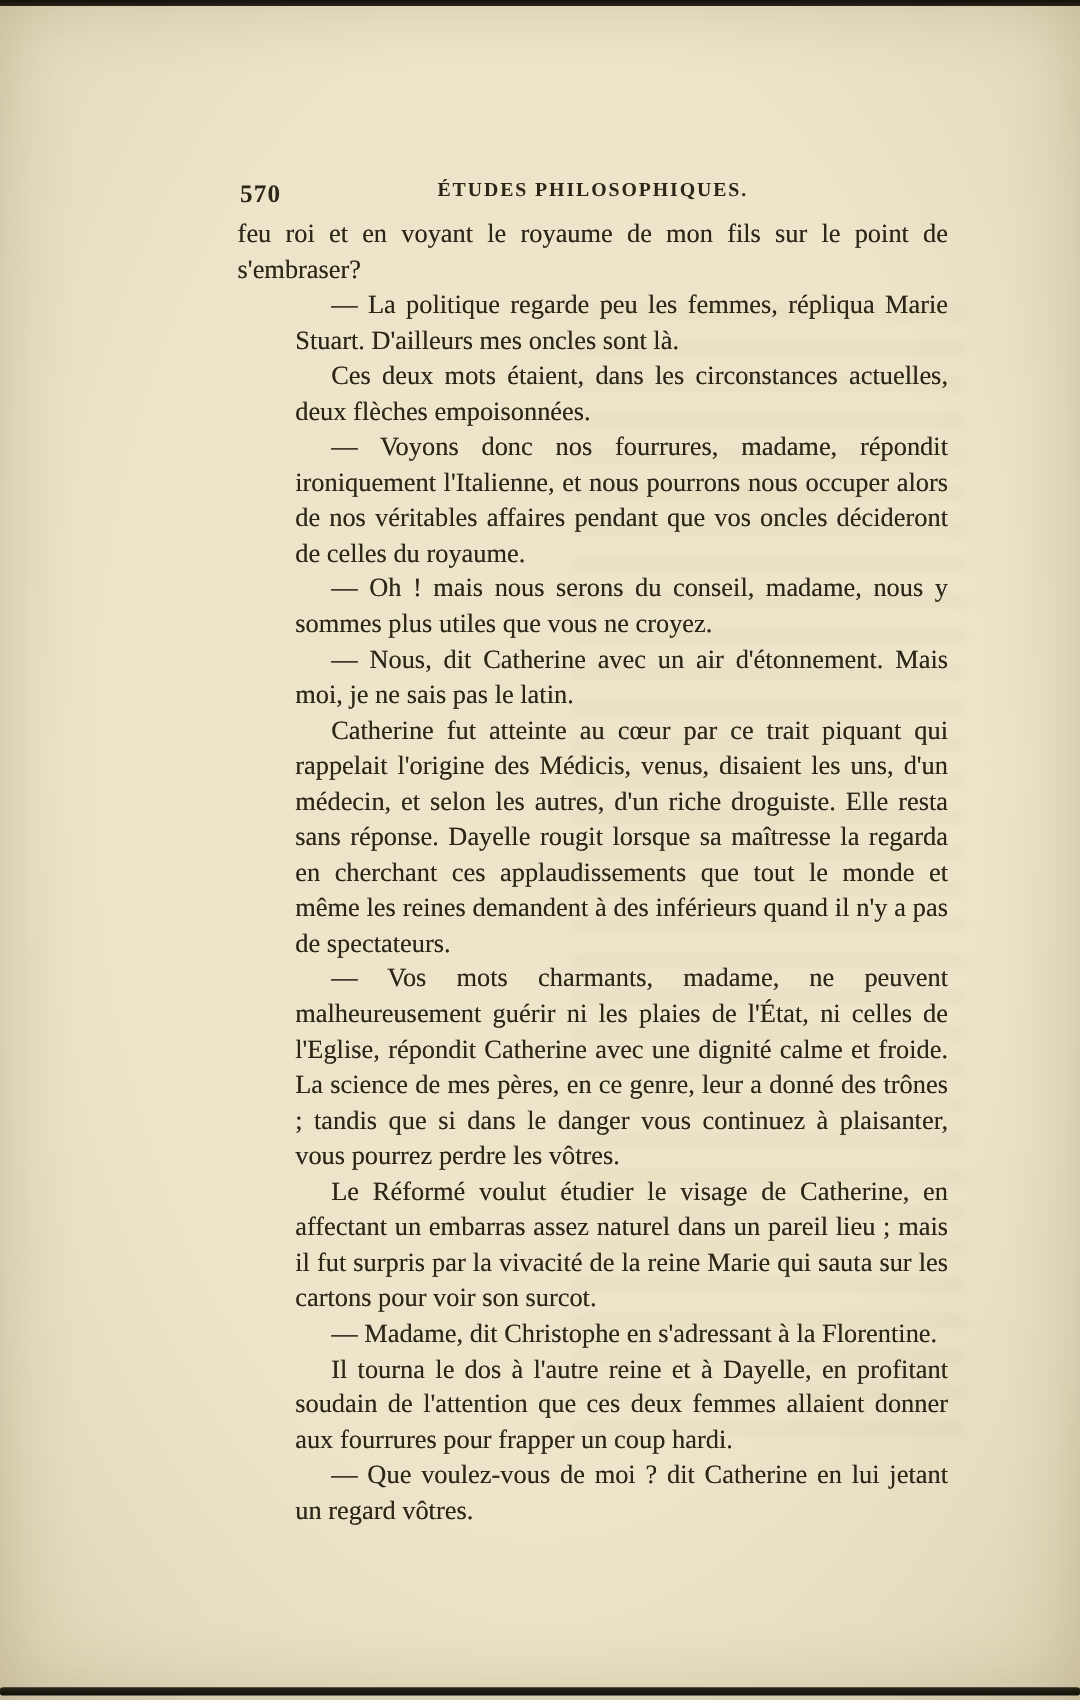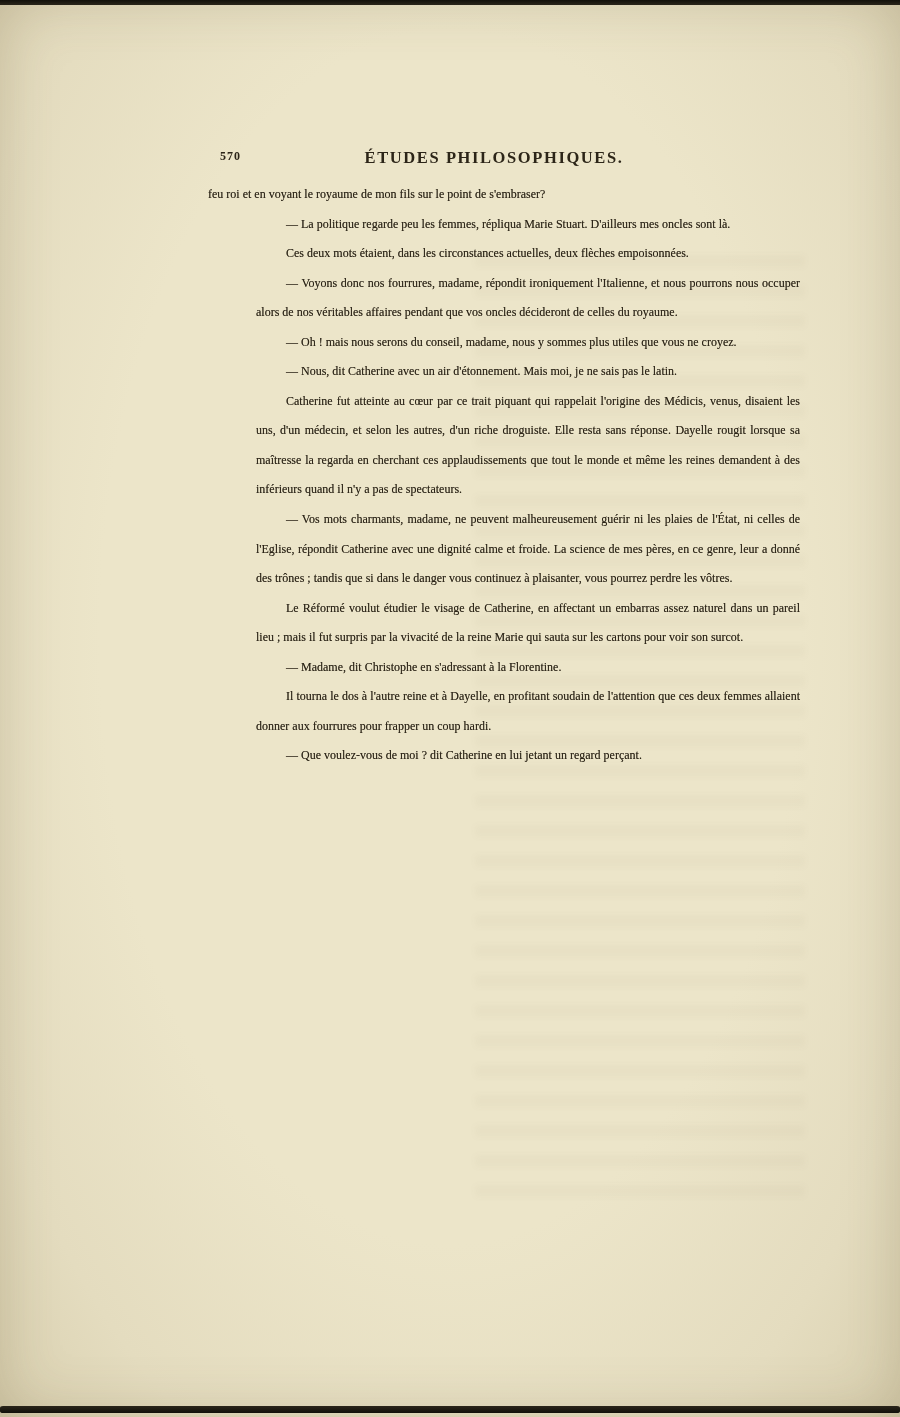--- a/index.html
+++ b/index.html
@@ -59,40 +59,39 @@
     position: absolute;
     top: 147px;
     left: 198px;
     width: 592px;
     height: 26px;
   }
   .pagenum {
     position: absolute;
     left: 2px;
     top: 2px;
-    font-size: 12px;
+    font-size: 21px;
     letter-spacing: 1px;
     font-weight: 700;
-    margin-left: 20px;
   }
   .running-title {
     position: absolute;
     left: 0; right: 0;
     top: 1px;
     text-align: center;
     font-size: 16.5px;
     font-weight: 700;
     letter-spacing: 1.6px;
   }
   .text-block {
     position: absolute;
     top: 180px;
-    left: 208px;
+    left: 198px;
     width: 592px;
-    font-size: 12px;
+    font-size: 22px;
     line-height: 29.55px;
     text-align: justify;
     text-shadow: 0 0 0.4px rgba(44, 37, 24, 0.55);
   }
   .text-block p.para {
     margin: 0;
     text-indent: 0;
   }
   .text-block p.para.indent {
     text-indent: 30px;
@@ -121,15 +120,15 @@
       <p class="para indent"><span>— La politique regarde peu les femmes, répliqua Marie Stuart. D'ailleurs mes oncles sont là.</span></p>
       <p class="para indent"><span>Ces deux mots étaient, dans les circonstances actuelles, deux flèches empoisonnées.</span></p>
       <p class="para indent"><span>— Voyons donc nos fourrures, madame, répondit ironiquement l'Italienne, et nous pourrons nous occuper alors de nos véritables affaires pendant que vos oncles décideront de celles du royaume.</span></p>
       <p class="para indent"><span>— Oh ! mais nous serons du conseil, madame, nous y sommes plus utiles que vous ne croyez.</span></p>
       <p class="para indent"><span>— Nous, dit Catherine avec un air d'étonnement. Mais moi, je ne sais pas le latin.</span></p>
       <p class="para indent"><span>Catherine fut atteinte au cœur par ce trait piquant qui rappelait l'origine des Médicis, venus, disaient les uns, d'un médecin, et selon les autres, d'un riche droguiste. Elle resta sans réponse. Dayelle rougit lorsque sa maîtresse la regarda en cherchant ces applaudissements que tout le monde et même les reines demandent à des inférieurs quand il n'y a pas de spectateurs.</span></p>
       <p class="para indent"><span>— Vos mots charmants, madame, ne peuvent malheureusement guérir ni les plaies de l'État, ni celles de l'Eglise, répondit Catherine avec une dignité calme et froide. La science de mes pères, en ce genre, leur a donné des trônes ; tandis que si dans le danger vous continuez à plaisanter, vous pourrez perdre les vôtres.</span></p>
       <p class="para indent"><span>Le Réformé voulut étudier le visage de Catherine, en affectant un embarras assez naturel dans un pareil lieu ; mais il fut surpris par la vivacité de la reine Marie qui sauta sur les cartons pour voir son surcot.</span></p>
       <p class="para indent"><span>— Madame, dit Christophe en s'adressant à la Florentine.</span></p>
       <p class="para indent"><span>Il tourna le dos à l'autre reine et à Dayelle, en profitant soudain de l'attention que ces deux femmes allaient donner aux fourrures pour frapper un coup hardi.</span></p>
-      <p class="para indent"><span>— Que voulez-vous de moi ? dit Catherine en lui jetant un regard perçant.</span></p>
+      <p class="para indent"><span>— Que voulez-vous de moi ? dit Catherine en lui jetant un regard vôtres.</span></p>
     </div>
 </div>
 
 </body></html>

